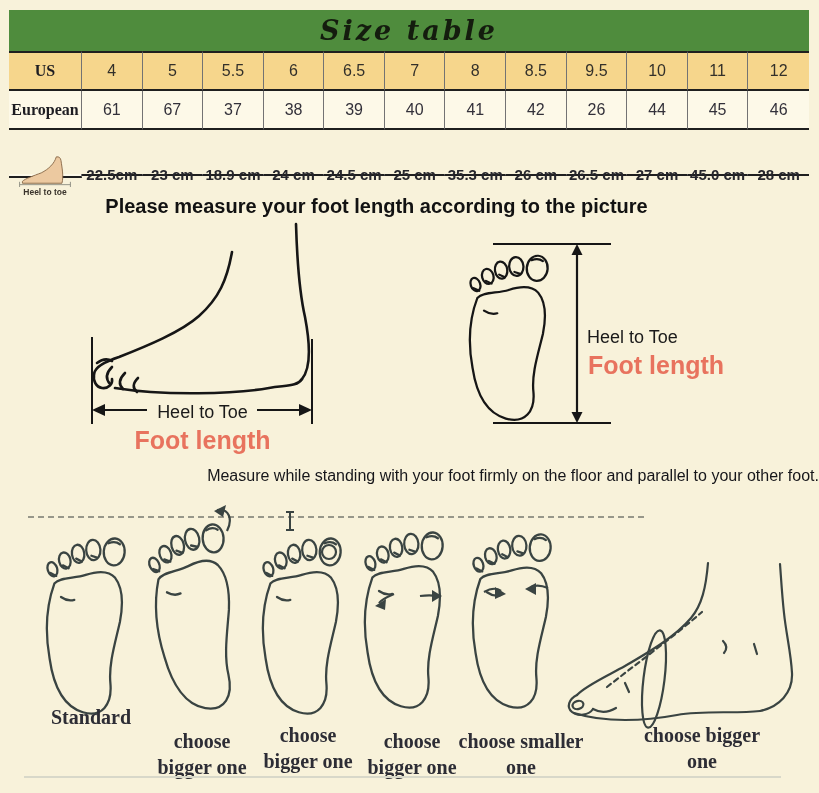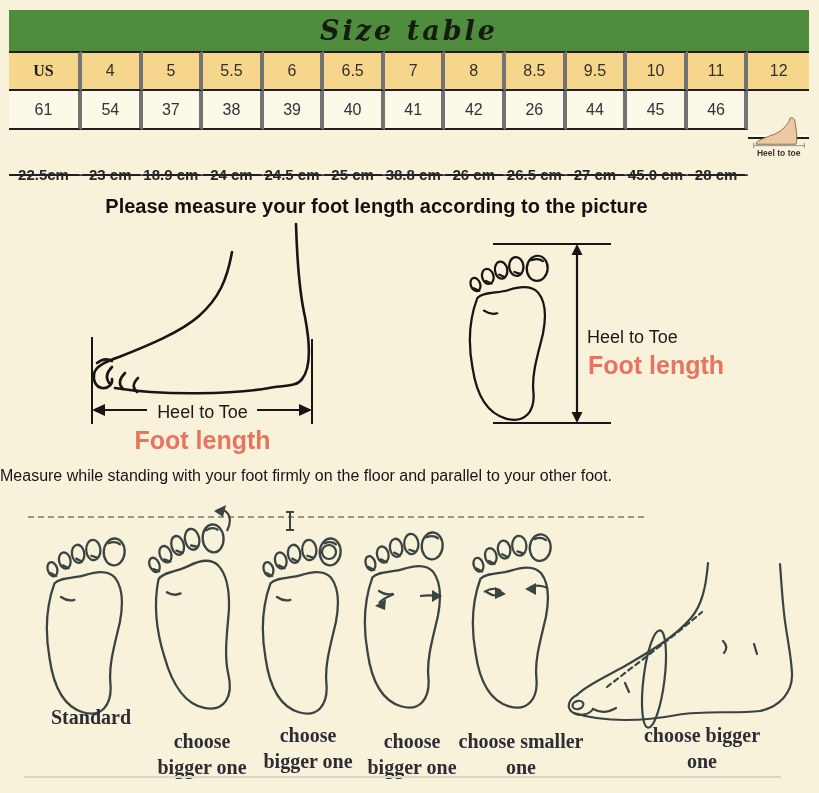--- a/index.html
+++ b/index.html
@@ -17,36 +17,36 @@
   .banner span{
     font-family:"DejaVu Serif",serif;font-style:italic;font-weight:600;
     font-size:27px;letter-spacing:3px;color:#141c0e;
   }
   .grid{
     display:grid;grid-template-columns:73px repeat(12,1fr);
     grid-template-rows:40px 39px 40px;
   }
   .c{
     box-sizing:border-box;display:flex;align-items:center;justify-content:center;
-    border-right:4px solid #737373;border-bottom:2px solid #1f1f1f;
+    border-right:1px solid #737373;border-bottom:2px solid #1f1f1f;
     background:#fdf9e8;font-size:16px;color:#33313a;
   }
   .c:nth-child(13n){border-right:none;}
   .r1{border-top:2px solid #1f1f1f;background:#f6d68c;color:#33302a;}
   .r3{font-weight:bold;font-size:15px;color:#26262c;margin-top:44px;}
   .headcell{font-family:"Liberation Serif",serif;font-weight:bold;font-size:16px;color:#1d1d22;}
   .footcell{flex-direction:column;padding-top:2px;}
   .footcell .cap{font-size:8.5px;color:#3a342c;line-height:9px;margin-top:1px;}
   
   .measure-heading{
     position:absolute;left:0;top:195px;width:753px;text-align:center;
     font-size:20px;font-weight:bold;color:#121212;
   }
   .measure-note{
-    position:absolute;left:0;top:467px;width:819px;text-align:left;
+    position:absolute;left:0;top:467px;width:819px;text-align:right;
     font-size:16px;color:#16161a;
   }
   
   .h2t-left{position:absolute;left:130px;top:402px;width:145px;text-align:center;
     font-size:18px;color:#1a1a1a;}
   .flen-left{position:absolute;left:120px;top:426px;width:165px;text-align:center;
     font-size:25px;font-weight:bold;color:#e8735e;}
   .h2t-right{position:absolute;left:587px;top:327px;font-size:18px;color:#1a1a1a;}
   .flen-right{position:absolute;left:588px;top:351px;font-size:25px;font-weight:bold;color:#e8735e;}
   
@@ -100,22 +100,23 @@
       <div class="c r1">6</div>
       <div class="c r1">6.5</div>
       <div class="c r1">7</div>
       <div class="c r1">8</div>
       <div class="c r1">8.5</div>
       <div class="c r1">9.5</div>
       <div class="c r1">10</div>
       <div class="c r1">11</div>
       <div class="c r1">12</div>
 
+      <div class="c r2 headcell">European</div>
       <div class="c r2">61</div>
-      <div class="c r2">54</div>
+      <div class="c r2">67</div>
       <div class="c r2">37</div>
       <div class="c r2">38</div>
       <div class="c r2">39</div>
       <div class="c r2">40</div>
       <div class="c r2">41</div>
       <div class="c r2">42</div>
       <div class="c r2">26</div>
       <div class="c r2">44</div>
       <div class="c r2">45</div>
       <div class="c r2">46</div>
@@ -126,21 +127,21 @@
           <path d="M3,31.5 H57 M3,28.5 V34 M57,28.5 V34" stroke="#8f8f83" stroke-width="1" fill="none"></path>
         </svg>
         <span class="cap">Heel to toe</span>
       </div>
       <div class="c r3">22.5cm</div>
       <div class="c r3">23 cm</div>
       <div class="c r3">18.9 cm</div>
       <div class="c r3">24 cm</div>
       <div class="c r3">24.5 cm</div>
       <div class="c r3">25 cm</div>
-      <div class="c r3">38.8 cm</div>
+      <div class="c r3">35.3 cm</div>
       <div class="c r3">26 cm</div>
       <div class="c r3">26.5 cm</div>
       <div class="c r3">27 cm</div>
       <div class="c r3">45.0 cm</div>
       <div class="c r3">28 cm</div>
     </div>
   </div>
 
   <div class="measure-heading">Please measure your foot length according to the picture</div>
 

